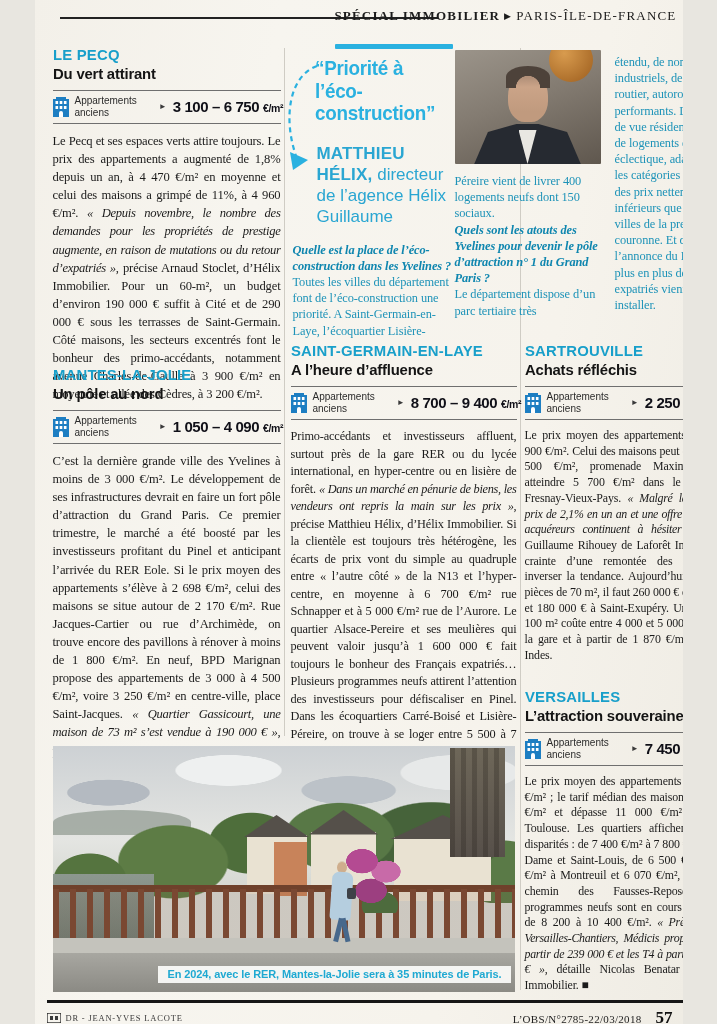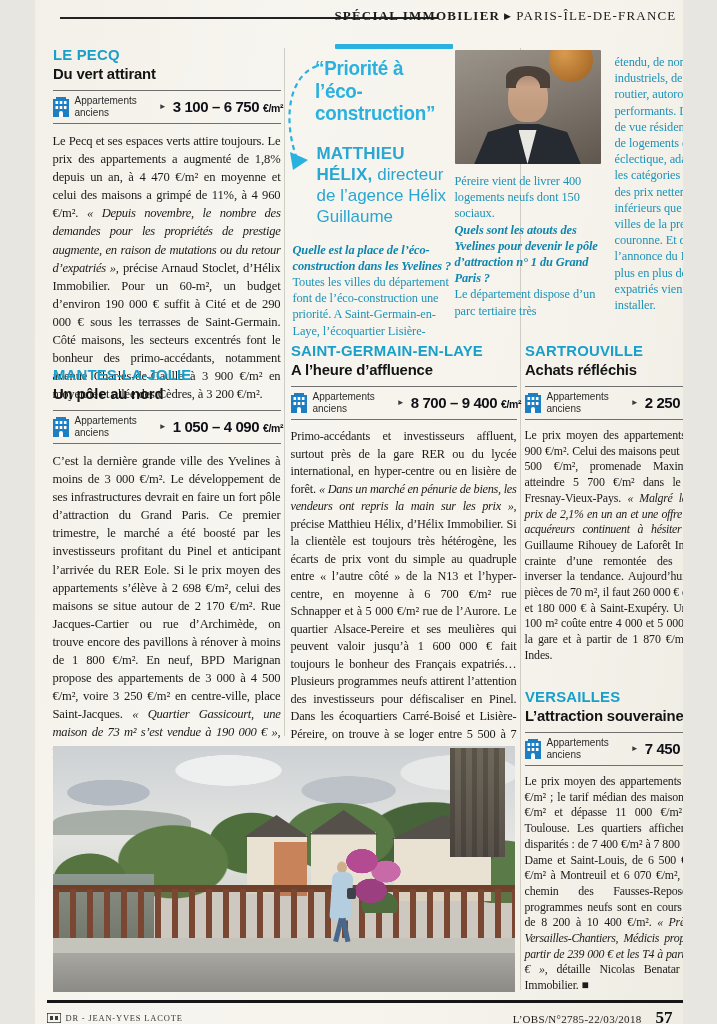--- a/index.html
+++ b/index.html
@@ -309,20 +309,21 @@
     <div class="ph-flowers"></div>
     <div class="ph-walk"></div>
     <div class="ph-road"></div>
     <div class="ph-woman">
       <div class="w-head"></div>
       <div class="w-coat"></div>
       <div class="w-bag"></div>
       <div class="w-leg1"></div>
       <div class="w-leg2"></div>
     </div>
+    <div class="ph-caption">En 2024, avec le RER, Mantes-la-Jolie sera à 35 minutes de Paris.</div>
   </div>
 
   <div class="ftr-rule"></div>
   <div class="ftr">
     <span class="credit">
       <svg width="14" height="10" viewBox="0 0 14 10">
           <rect x="0" y="0" width="14" height="10" rx="1.5" fill="none" stroke="#3a3a3a" stroke-width="1.4"></rect>
           <rect x="3" y="3" width="3" height="4" fill="#3a3a3a"></rect>
           <rect x="8" y="3" width="3" height="4" fill="#3a3a3a"></rect>
         </svg>

